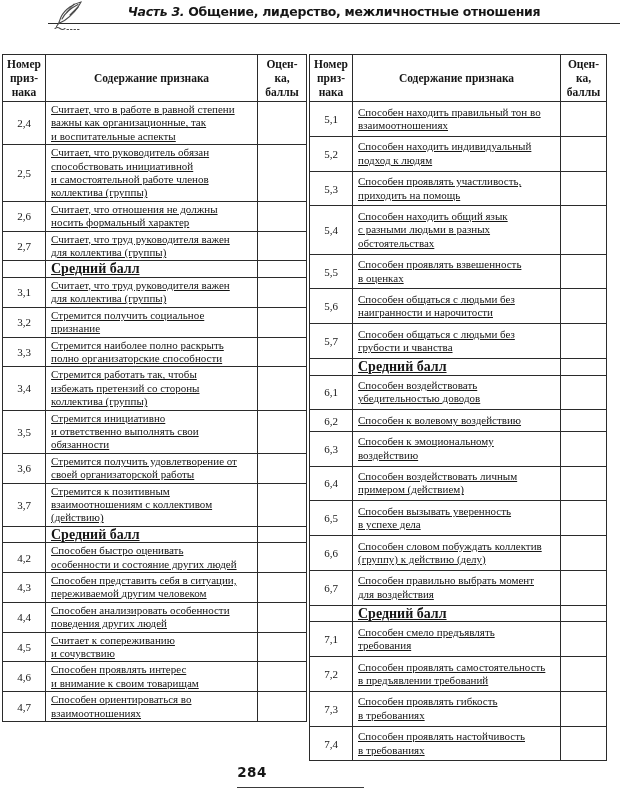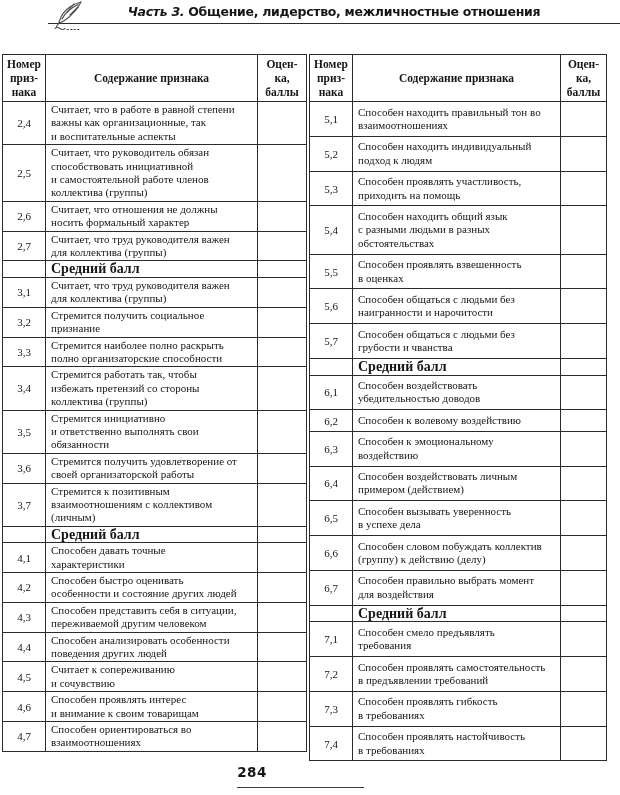--- a/index.html
+++ b/index.html
@@ -30,21 +30,21 @@
   }
   th.h-num{width:40px;}
   .t-left th.h-score{width:46px;}
   .t-right th.h-score{width:43px;}
   td.num{
     text-align:center;vertical-align:middle;
     font-size:11px;padding:1px 0;
   }
   td.content{
     font-size:11px;line-height:13.4px;
-    padding:1px 3px 1px 5px;white-space:pre-line;vertical-align:middle;
+    padding:1px 3px 1px 5px;white-space:pre-line;vertical-align:middle;text-decoration:underline;
   }
   .t-right td.content{padding-top:3.5px;padding-bottom:3.5px;}
   tr.section td.content{
     font-weight:bold;font-size:14px;
     padding-top:1px;padding-bottom:1px;white-space:normal;
   }
   td.score{padding:0;}
   
   .footer-pagenum{
     position:absolute;top:764px;left:0;width:504px;text-align:center;
@@ -153,32 +153,26 @@
         <tr>
           <td class="num">3,6</td>
           <td class="content">Стремится получить удовлетворение от
 своей организаторской работы</td>
           <td class="score"></td>
         </tr>
         <tr>
           <td class="num">3,7</td>
           <td class="content">Стремится к позитивным
 взаимоотношениям с коллективом
-(личным)</td>
+(действию)</td>
           <td class="score"></td>
         </tr>
         <tr class="section">
           <td class="num"></td>
           <td class="content">Средний балл</td>
-          <td class="score"></td>
-        </tr>
-        <tr>
-          <td class="num">4,1</td>
-          <td class="content">Способен давать точные
-характеристики</td>
           <td class="score"></td>
         </tr>
         <tr>
           <td class="num">4,2</td>
           <td class="content">Способен быстро оценивать
 особенности и состояние других людей</td>
           <td class="score"></td>
         </tr>
         <tr>
           <td class="num">4,3</td>

